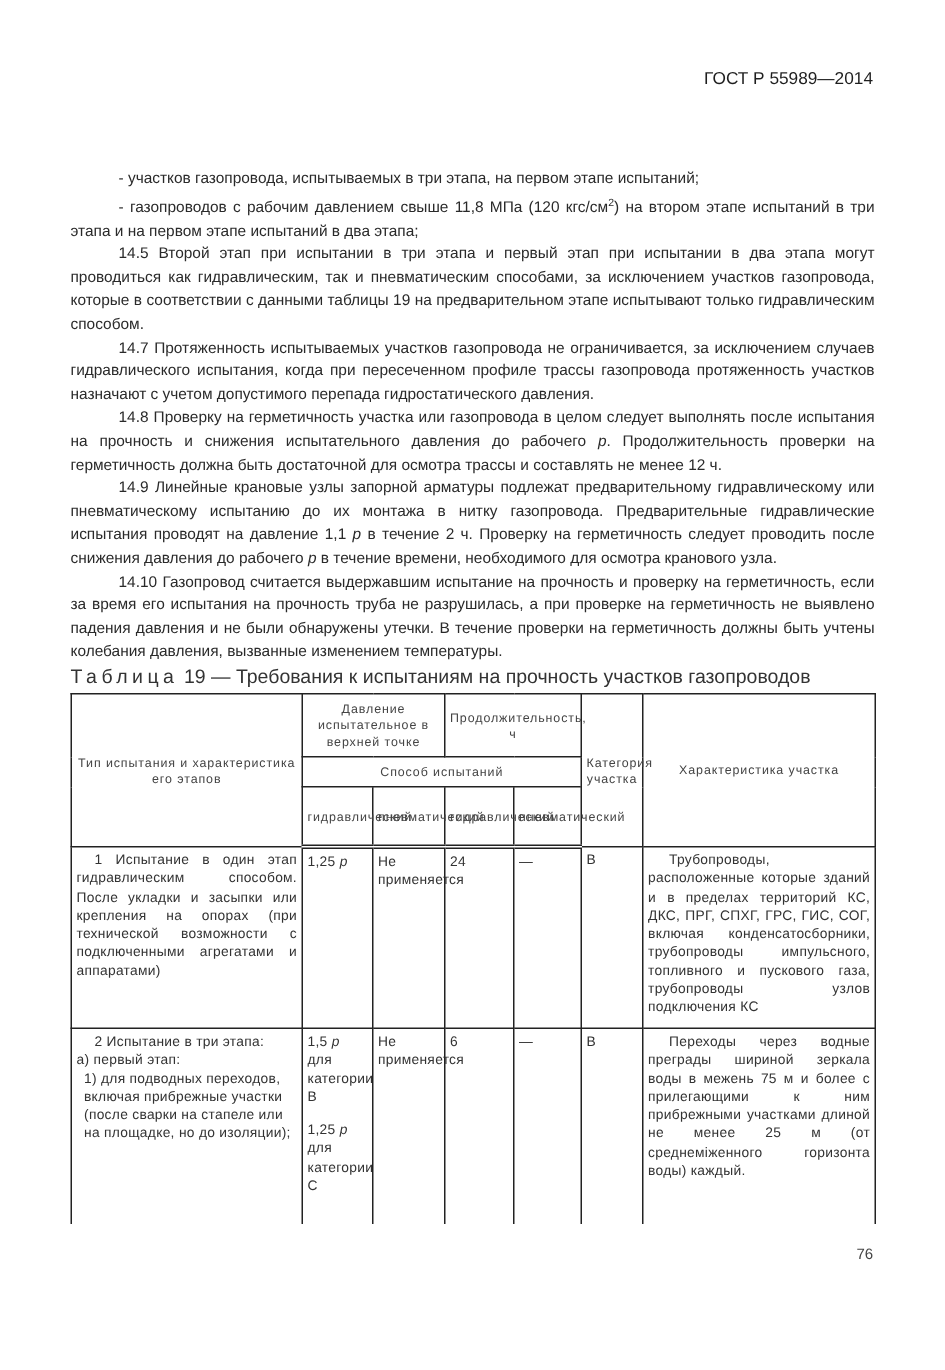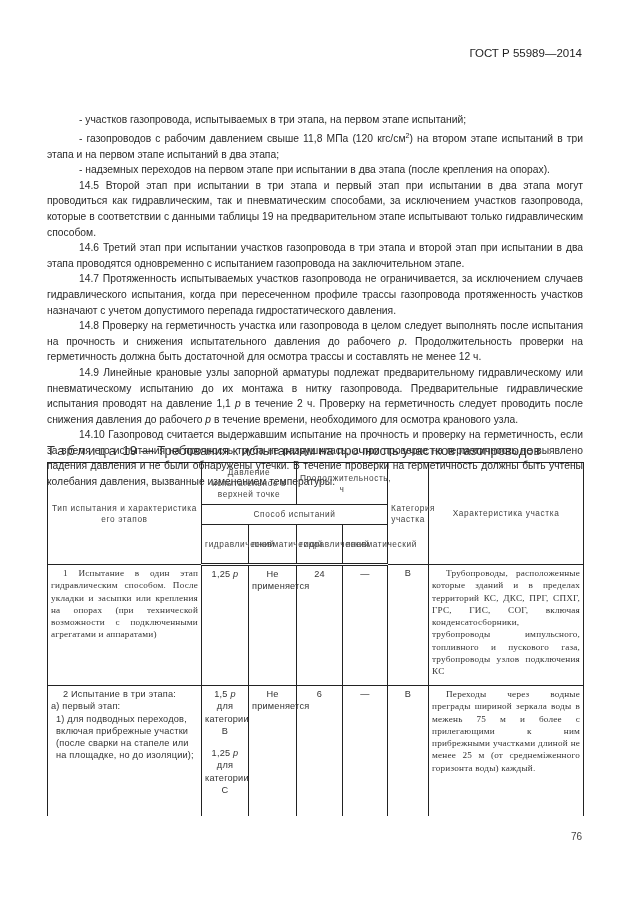--- a/index.html
+++ b/index.html
@@ -10,37 +10,35 @@
   .body-text p { margin: 0; text-align: justify; }
   .ind { text-indent: 32px; }
   .cap { position: absolute; left: 47px; top: 443px; font-size: 13px; color: #333; }
   .cap .sp { letter-spacing: 3px; }
   table.t { position: absolute; left: 47px; top: 462px; border-collapse: collapse; table-layout: fixed; width: 536px;
             font-size: 9px; color: #333; }
   table.t td, table.t th { border: 1.3px solid #222; padding: 2px 3px; vertical-align: top; }
   table.t th { font-weight: normal; text-align: center; vertical-align: middle; font-size: 8.3px; letter-spacing: 0.6px; line-height: 11px; color: #444; }
   table.t thead tr:last-child th { border-bottom: 3.5px double #222; }
   table.t td { line-height: 12.3px; font-size: 9.2px; letter-spacing: 0.2px; }
-  td.c { text-align: center; }
-  td.j { text-align: justify; font-family: Liberation Serif, serif; }
+  td.c { text-align: left; }
+  td.j { text-align: justify; }
   tbody tr:last-child td { border-bottom: none; }
   .pnum { position: absolute; left: 571px; top: 831px; font-size: 10px; color: #444; }
   .it { font-style: italic; }
 </style>
 </head>
 <body>
 
 <div class="hdr">ГОСТ Р 55989—2014</div>
 
 <div class="body-text">
   <p class="ind">- участков газопровода, испытываемых в три этапа, на первом этапе испытаний;</p>
   <p class="ind"><span>- газопроводов с рабочим давлением свыше 11,8 МПа (120 кгс/см</span><sup style="font-size:7px">2</sup><span>) на втором этапе испытаний в три этапа и на первом этапе испытаний в два этапа;</span></p>
-  <p class="ind">- надземных переходов на первом этапе при испытании в два этапа (после крепления на опорах).</p>
   <p class="ind">14.5 Второй этап при испытании в три этапа и первый этап при испытании в два этапа могут проводиться как гидравлическим, так и пневматическим способами, за исключением участков газопровода, которые в соответствии с данными таблицы 19 на предварительном этапе испытывают только гидравлическим способом.</p>
-  <p class="ind">14.6 Третий этап при испытании участков газопровода в три этапа и второй этап при испытании в два этапа проводятся одновременно с испытанием газопровода на заключительном этапе.</p>
   <p class="ind">14.7 Протяженность испытываемых участков газопровода не ограничивается, за исключением случаев гидравлического испытания, когда при пересеченном профиле трассы газопровода протяженность участков назначают с учетом допустимого перепада гидростатического давления.</p>
   <p class="ind"><span>14.8 Проверку на герметичность участка или газопровода в целом следует выполнять после испытания на прочность и снижения испытательного давления до рабочего </span><span class="it">p</span><span>. Продолжительность проверки на герметичность должна быть достаточной для осмотра трассы и составлять не менее 12 ч.</span></p>
   <p class="ind"><span>14.9 Линейные крановые узлы запорной арматуры подлежат предварительному гидравлическому или пневматическому испытанию до их монтажа в нитку газопровода. Предварительные гидравлические испытания проводят на давление 1,1 </span><span class="it">p</span><span> в течение 2 ч. Проверку на герметичность следует проводить после снижения давления до рабочего </span><span class="it">p</span><span> в течение времени, необходимого для осмотра кранового узла.</span></p>
   <p class="ind">14.10 Газопровод считается выдержавшим испытание на прочность и проверку на герметичность, если за время его испытания на прочность труба не разрушилась, а при проверке на герметичность не выявлено падения давления и не были обнаружены утечки. В течение проверки на герметичность должны быть учтены колебания давления, вызванные изменением температуры.</p>
 </div>
 
 <div class="cap"><span class="sp">Таблица</span><span> 19 — Требования к испытаниям на прочность участков газопроводов</span></div>
 
 <table class="t">
   <colgroup>

